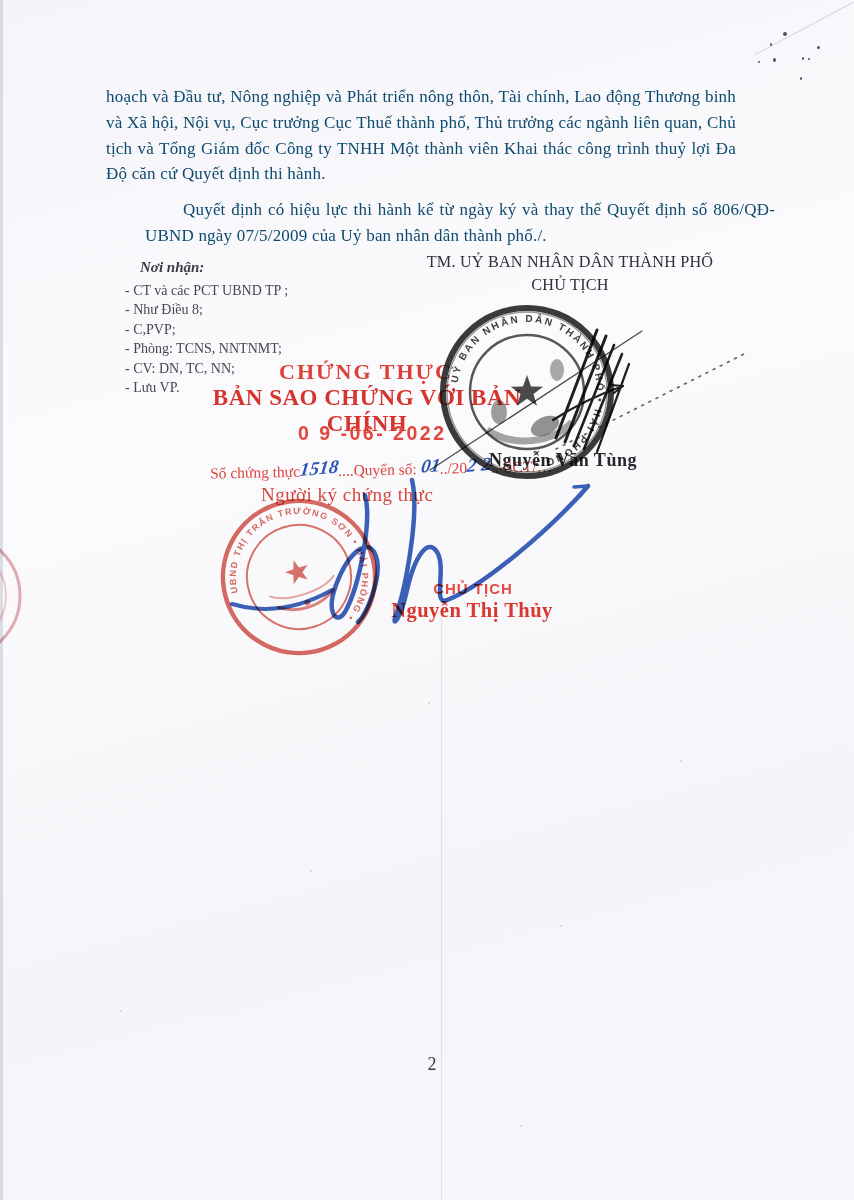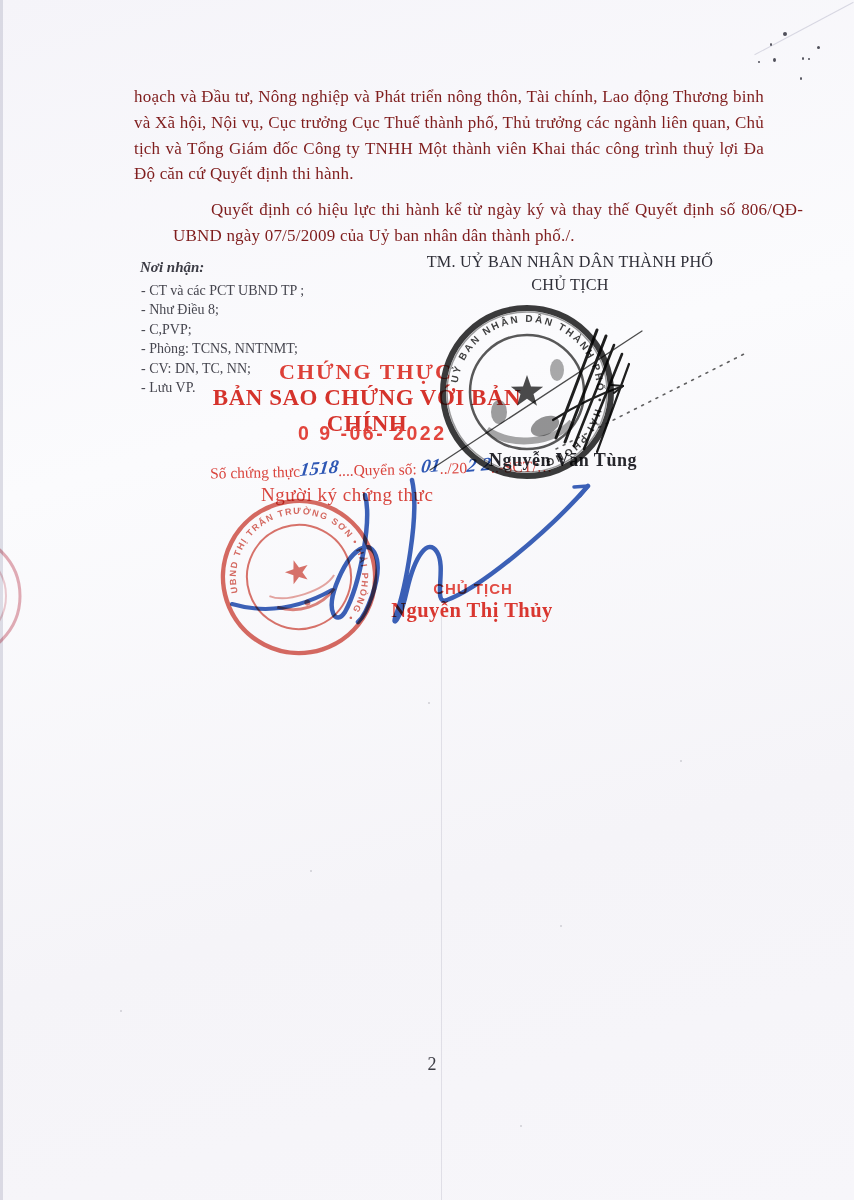--- a/index.html
+++ b/index.html
@@ -7,36 +7,36 @@
   body {
     position:relative;
     width:854px; height:1200px;
     overflow:hidden;
     background:linear-gradient(165deg,#f5f4f9 0%,#fbfbfd 35%,#f5f4f8 70%,#f7f6fa 100%);
     font-family:"Liberation Serif","DejaVu Serif",serif;
   }
   .abs { position:absolute; }
   
   .para {
-    left:134px; width:630px;
+    left:106px; width:630px;
     font-size:17px; line-height:25.8px;
-    color:#7f1d1d; text-align:justify;
+    color:#0c4a6e; text-align:justify;
     letter-spacing:.2px; z-index:10;
   }
   #para2 { text-indent:38px;margin-left:39px; }
   
   .recip-head {
     left:140px; top:259px;
     font-size:15px; font-weight:bold; font-style:italic;
     color:#3c3c45; z-index:10;
   }
   .recip-list {
     left:125px; top:281px;
     font-size:14px; line-height:19.4px;
-    color:#46464f; z-index:10;margin-left:16px;
+    color:#46464f; z-index:10;
   }
   
   .authority {
     left:388px; top:253px; width:364px;
     text-align:center; font-weight:normal;
     font-size:16.2px; color:#2f2f38;
     letter-spacing:.2px; z-index:10;
   }
   .authority .l2 { margin-top:4px; }
   .signer-name {

